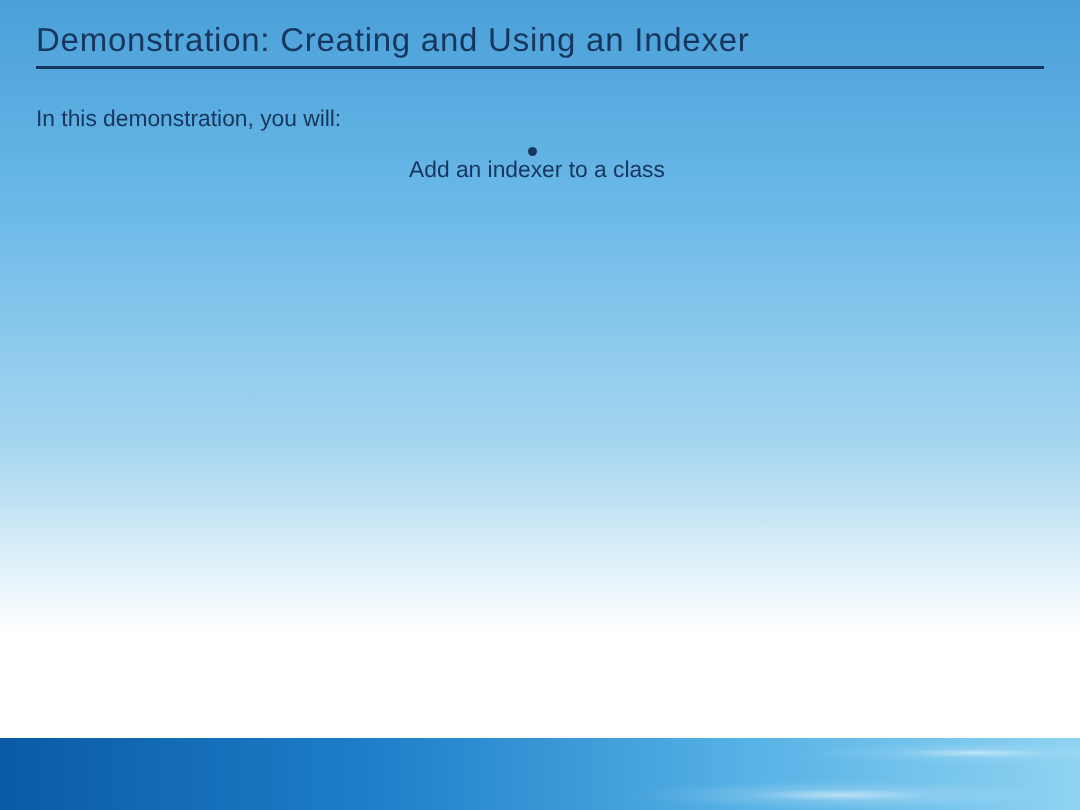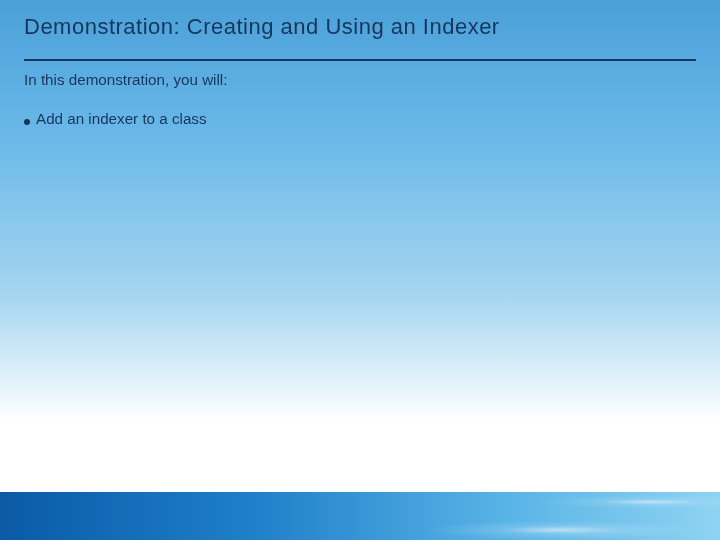--- a/index.html
+++ b/index.html
@@ -28,41 +28,41 @@
       400px -60px,
       460px -40px,
       540px -80px,
       0 0;
   }
   .title-band {
     position: absolute;
     top: 14px;
     left: 24px;
     right: 24px;
-    padding-bottom: 19px;
+    padding-bottom: 4px;
     border-bottom: 2px solid #17365d;
   }
   .title {
     font-size: 22px;
     font-weight: 400;
     color: #17365d;
     letter-spacing: 0.5px;
     white-space: nowrap;
   }
   .content {
     position: absolute;
     top: 70px;
     left: 24px;
     right: 28px;
     color: #17365d;
     font-size: 15.2px;
     line-height: 1.35;
   }
-  .intro { margin-bottom: 18px; }
-  .bullet-row { margin-bottom: 18px; display: flex; align-items: center; }
+  .intro { }
+  .bullet-row { margin-bottom: 18px; display: flex; align-items: center; flex-direction: column; }
   .bullet-dot {
     width: 6px; height: 6px; border-radius: 50%;
     background: #17365d; margin-top: 7px; margin-right: 6px; flex: 0 0 auto;
   }
   .bullet-text { flex: 1 1 auto; }
   .footer-band {
     position: absolute;
     left: 0; right: 0; bottom: 0; height: 48px;
     background:
       radial-gradient(ellipse at 560px 38px, rgba(255,255,255,0.55) 0px, rgba(255,255,255,0.15) 60px, rgba(255,255,255,0) 140px),

